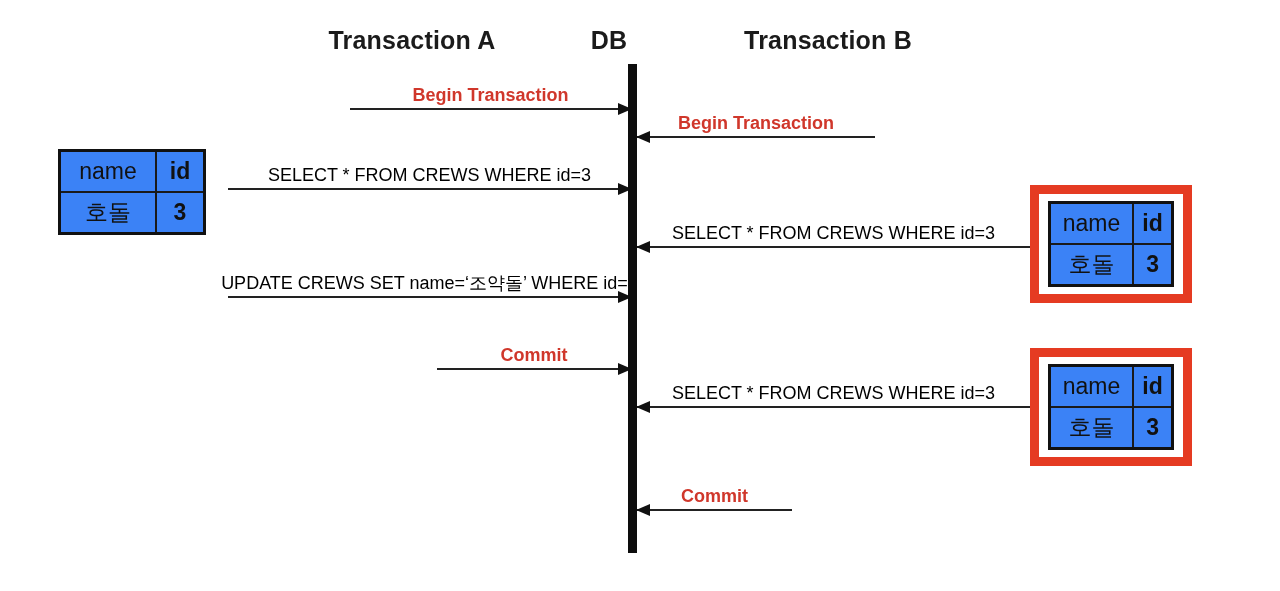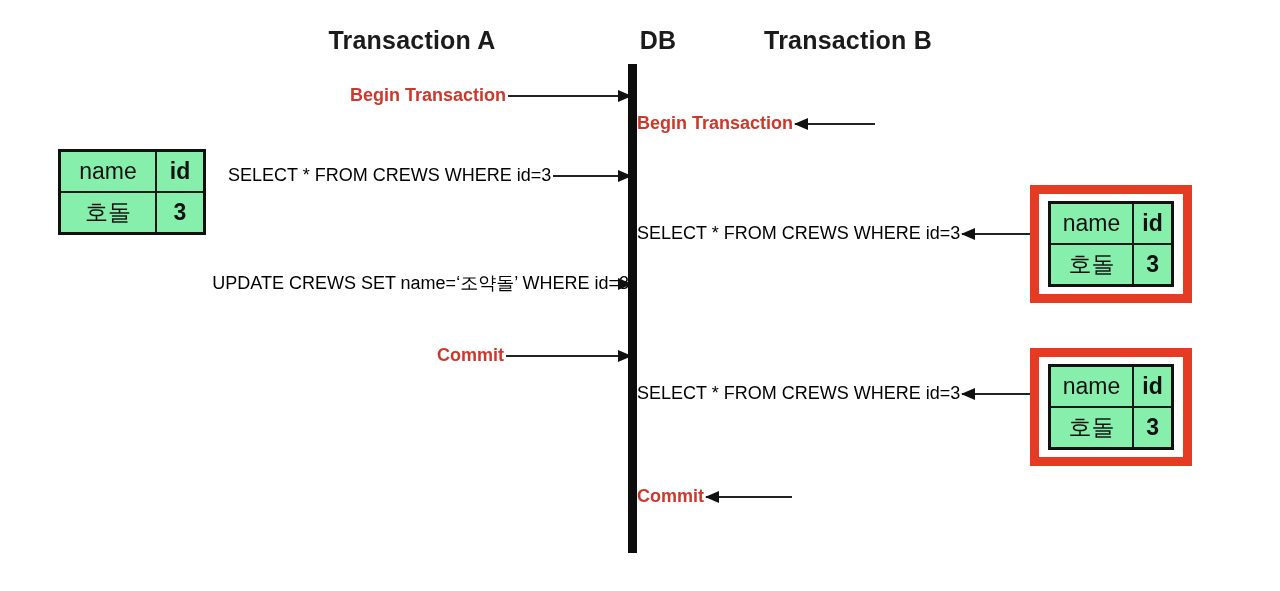--- a/index.html
+++ b/index.html
@@ -27,21 +27,21 @@
     position:absolute;
     left:628px;top:64px;
     width:9px;height:489px;
     background:#0d0d0d;
     z-index:6;
   }
   
   .msg{
     position:absolute;
     display:flex;
-    flex-direction:row;
+    flex-direction:column;
     align-items:center;
     gap:2px;
     z-index:2;
     justify-content:flex-end;
   }
   .msg-label{
     font-size:18px;
     white-space:nowrap;
     line-height:1.1;
     color:#000000;
@@ -70,21 +70,21 @@
     position:absolute;
     left:-1px;top:-5px;
     width:0;height:0;
     border-top:6px solid transparent;
     border-bottom:6px solid transparent;
     border-right:14px solid #111111;
   }
   
   table.record{
     border-collapse:collapse;
-    background:#86efac;
+    background:#3b82f6;
     table-layout:fixed;
   }
   table.record td{
     border:2px solid #1a1a1a;
     text-align:center;
     vertical-align:middle;
     font-size:23px;
     padding:0;
     height:39px;
     color:#111111;
@@ -100,22 +100,22 @@
     padding:7px 9px;
     z-index:3;
   }
 </style>
 </head>
 <body>
 
 <div class="canvas">
 
   <div class="col-header" style="left:412px;">Transaction A</div>
-  <div class="col-header" style="left:658px;">DB</div>
-  <div class="col-header" style="left:848px;">Transaction B</div>
+  <div class="col-header" style="left:609px;">DB</div>
+  <div class="col-header" style="left:828px;">Transaction B</div>
 
   <div class="lifeline"></div>
 
   <div class="msg red" style="left:350px;top:86px;width:281px;">
     <div class="msg-label">Begin Transaction</div>
     <div class="msg-line arrow-right"></div>
   </div>
 
   <div class="msg" style="left:228px;top:166px;width:403px;">
     <div class="msg-label">SELECT * FROM CREWS WHERE id=3</div>

